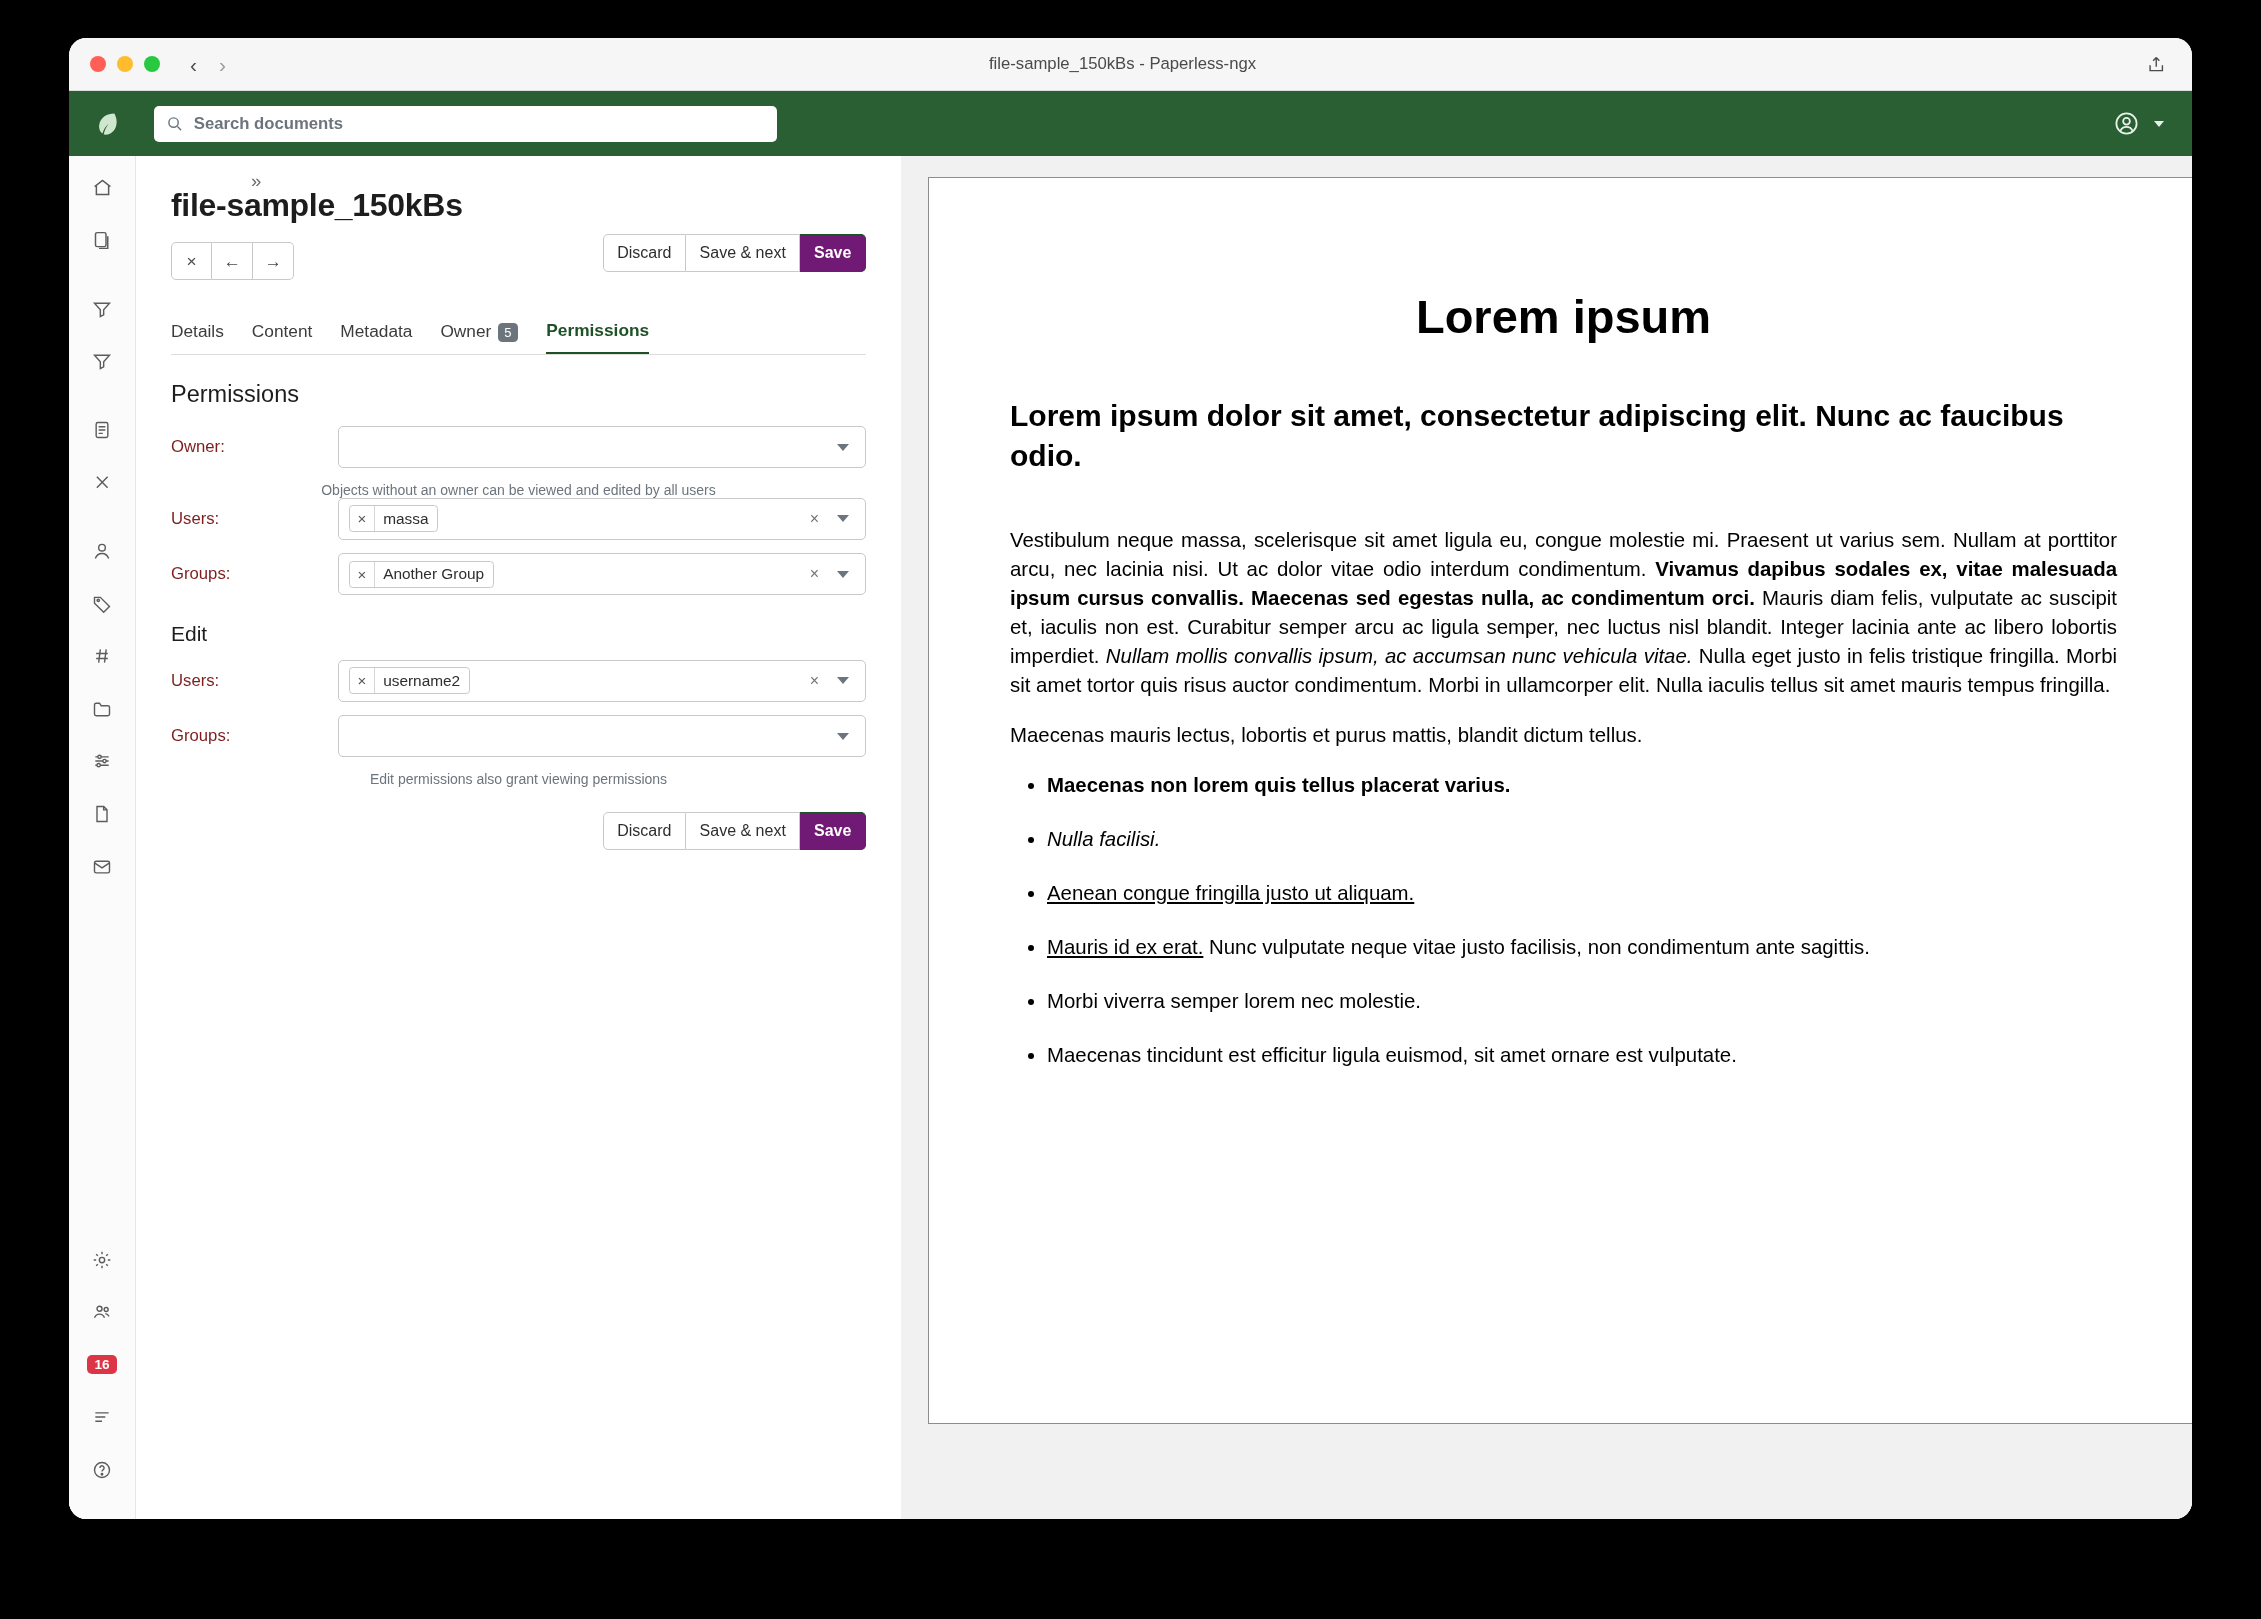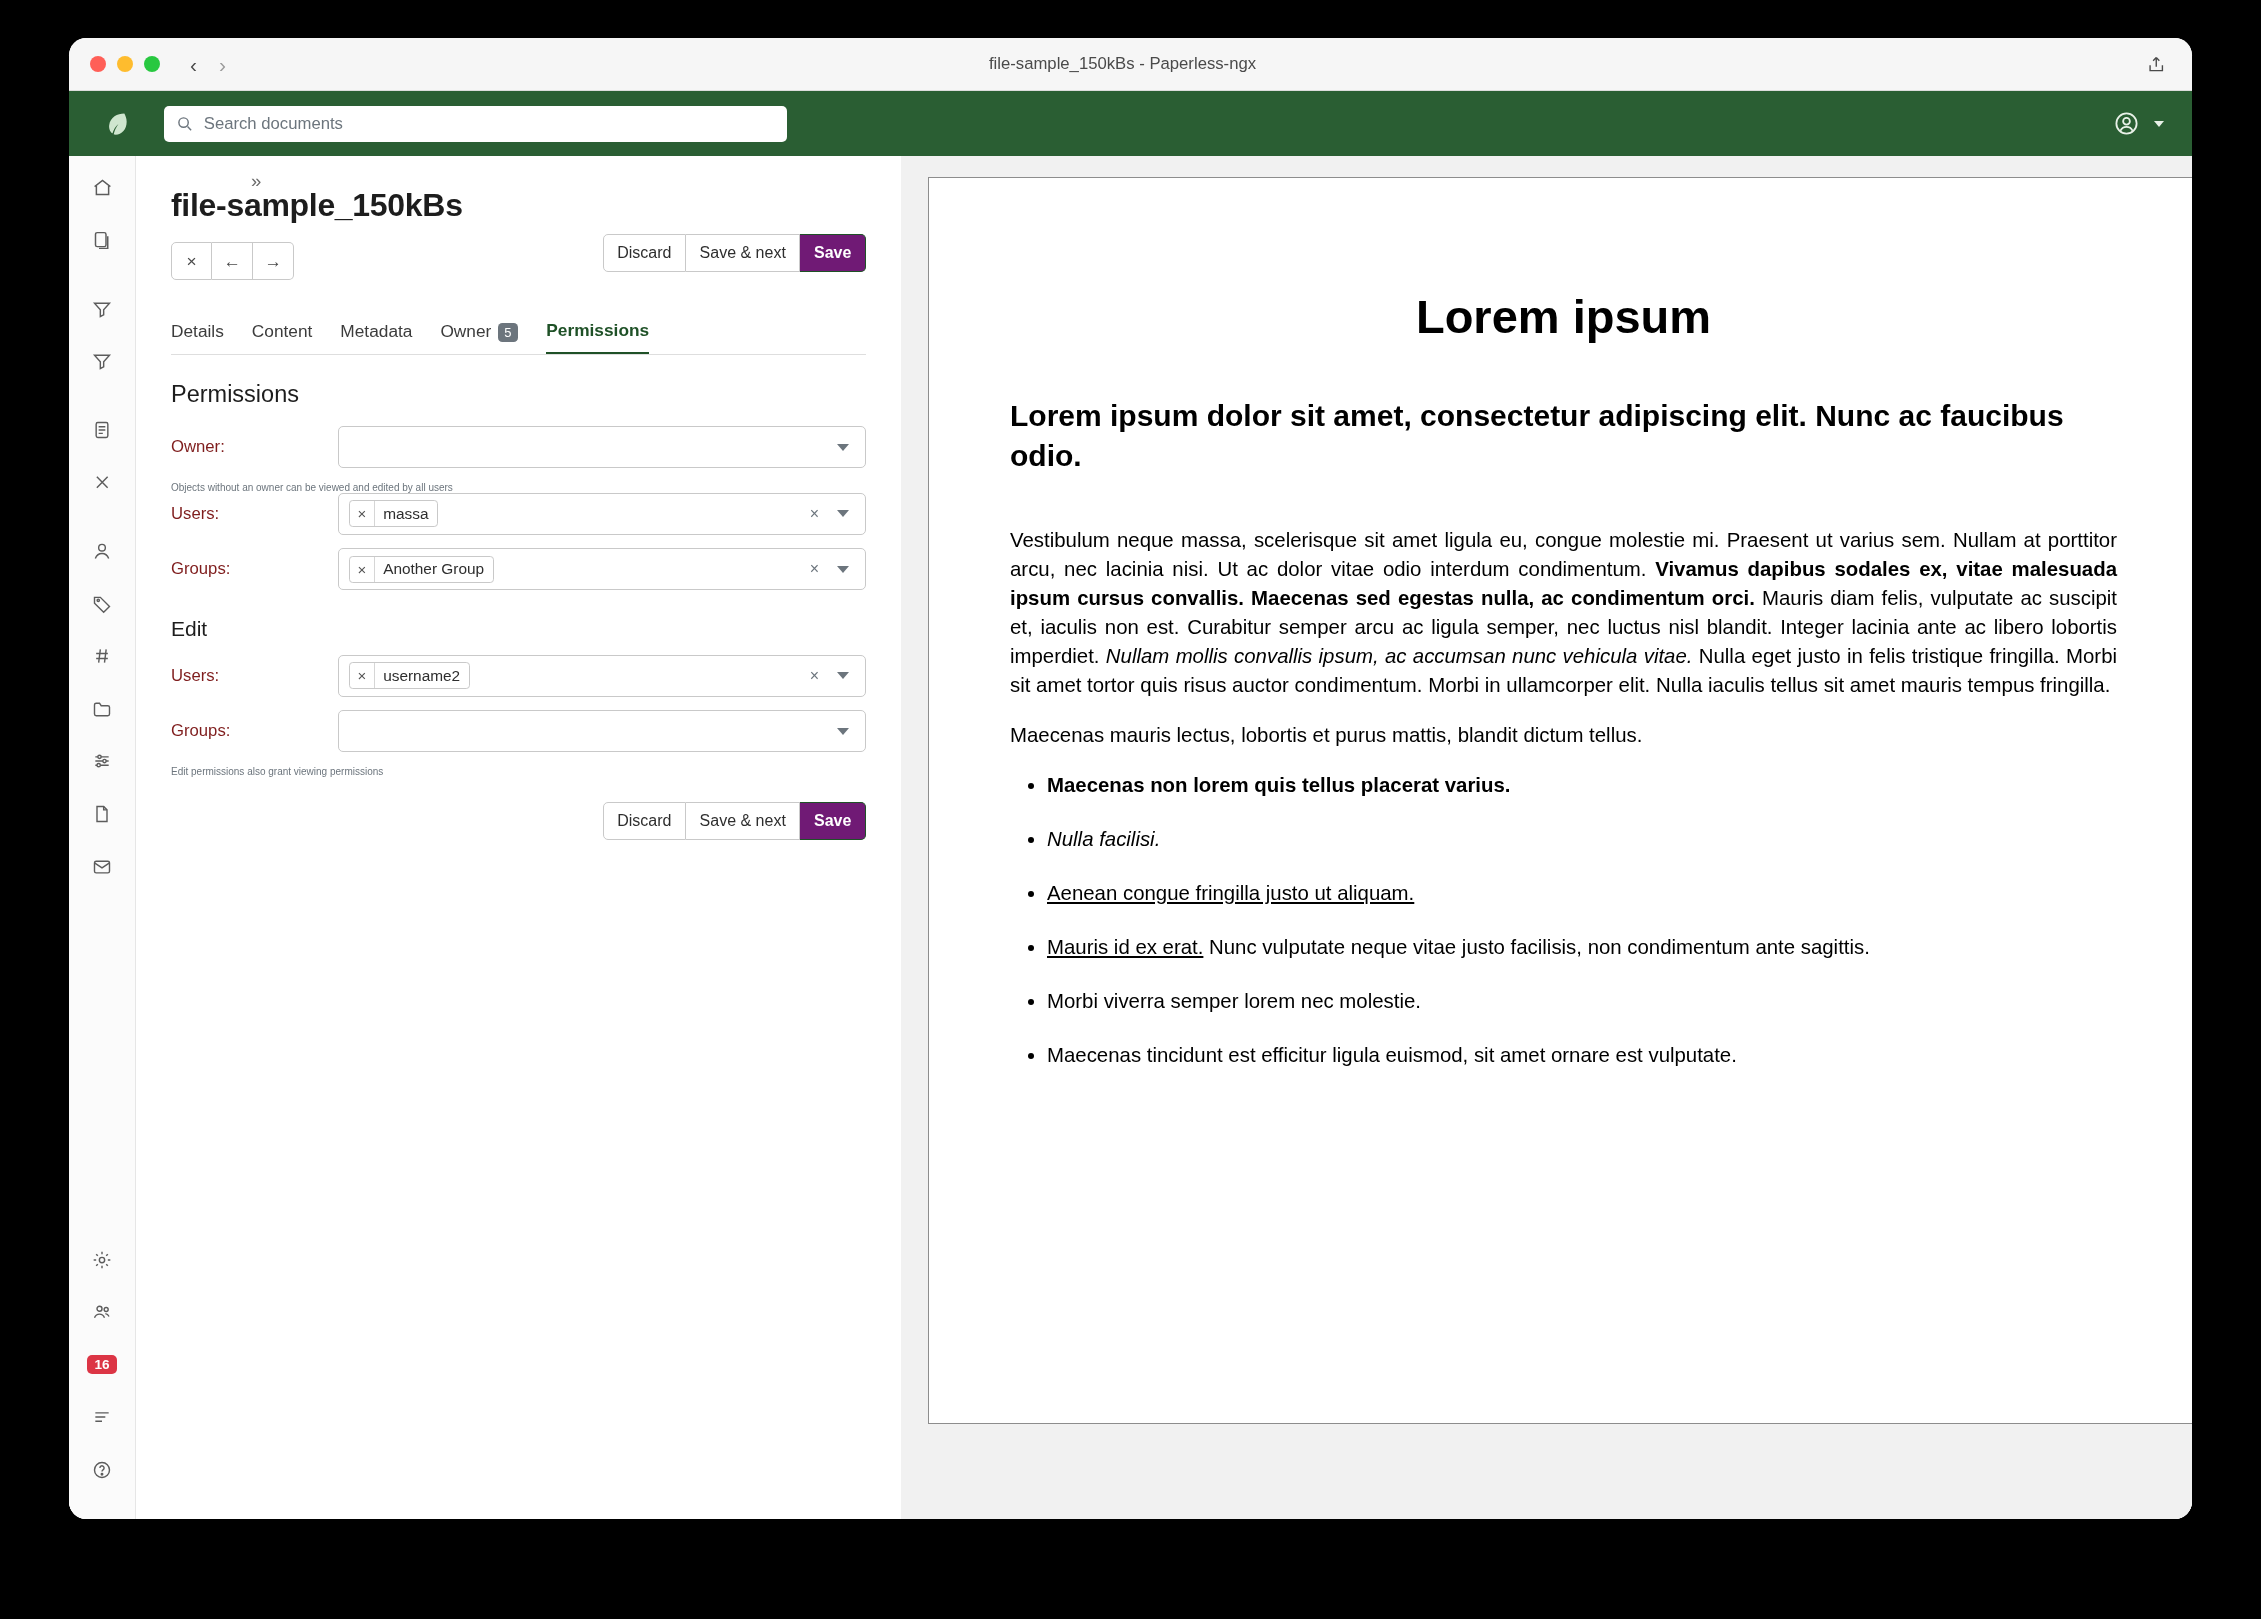--- a/index.html
+++ b/index.html
@@ -61,22 +61,23 @@
     right: 27px;
     color: #4a4a4a;
   }
 
   
   .appbar {
     height: 65px;
     background: #2a5e33;
     display: flex;
     align-items: center;
-    padding: 0 22px;
+    padding: 0 12px;
     position: relative;
+    font-weight: bold;
   }
   .logo {
     width: 36px; height: 36px;
     display: flex; align-items: center; justify-content: center;
     color: #cfe6cf;
     margin-left: 6.2px;
   }
   .searchbox {
     margin-left: 31px;
     width: 623px; height: 36px;
@@ -277,22 +278,22 @@
   }
   .select .caret {
     position: absolute; right: 16px;
     color: #6c757d;
     width: 0; height: 0;
     border-left: 6.8px solid transparent;
     border-right: 6.8px solid transparent;
     border-top: 7.4px solid #6c757d;
   }
   .hint {
-    text-align: left;
-    font-size: 10px;
+    text-align: center;
+    font-size: 14px;
     color: #6c757d;
     margin: 3.7px 0 0 0;
   }
 
   
   .preview {
     flex: 1;
     background: #f1f1f1;
     padding: 21px 27px 0 27px;
     position: relative;

